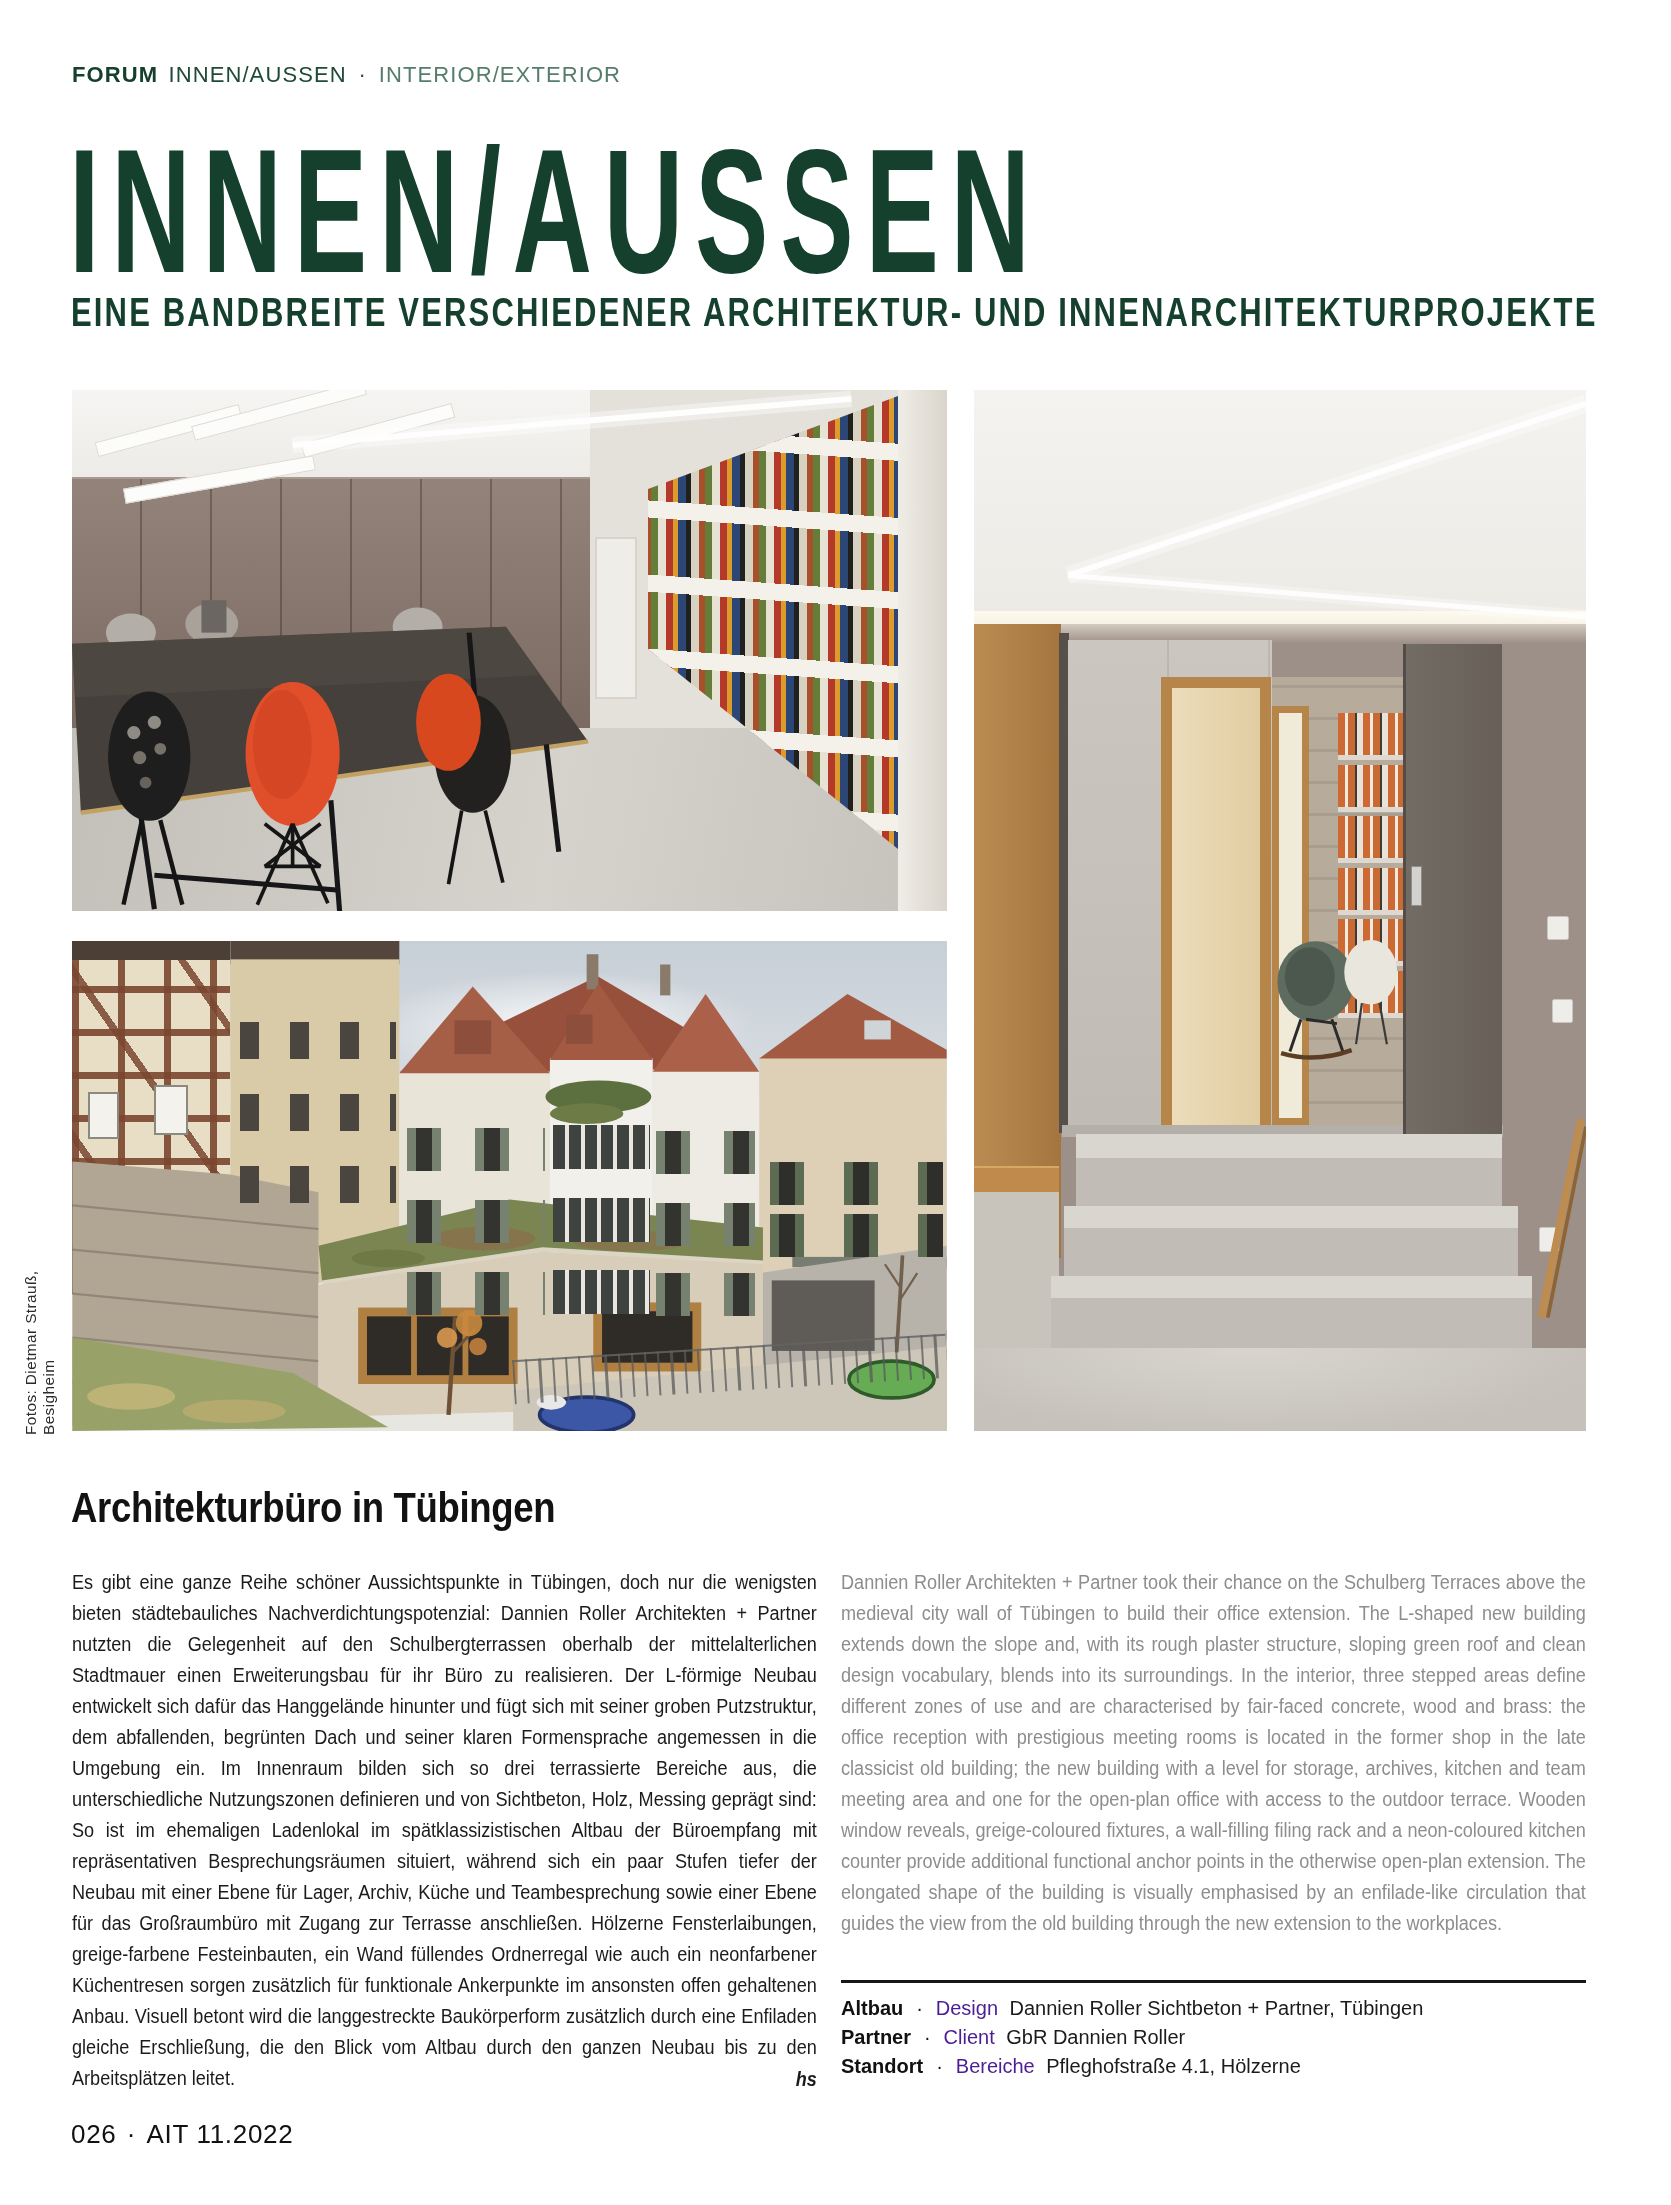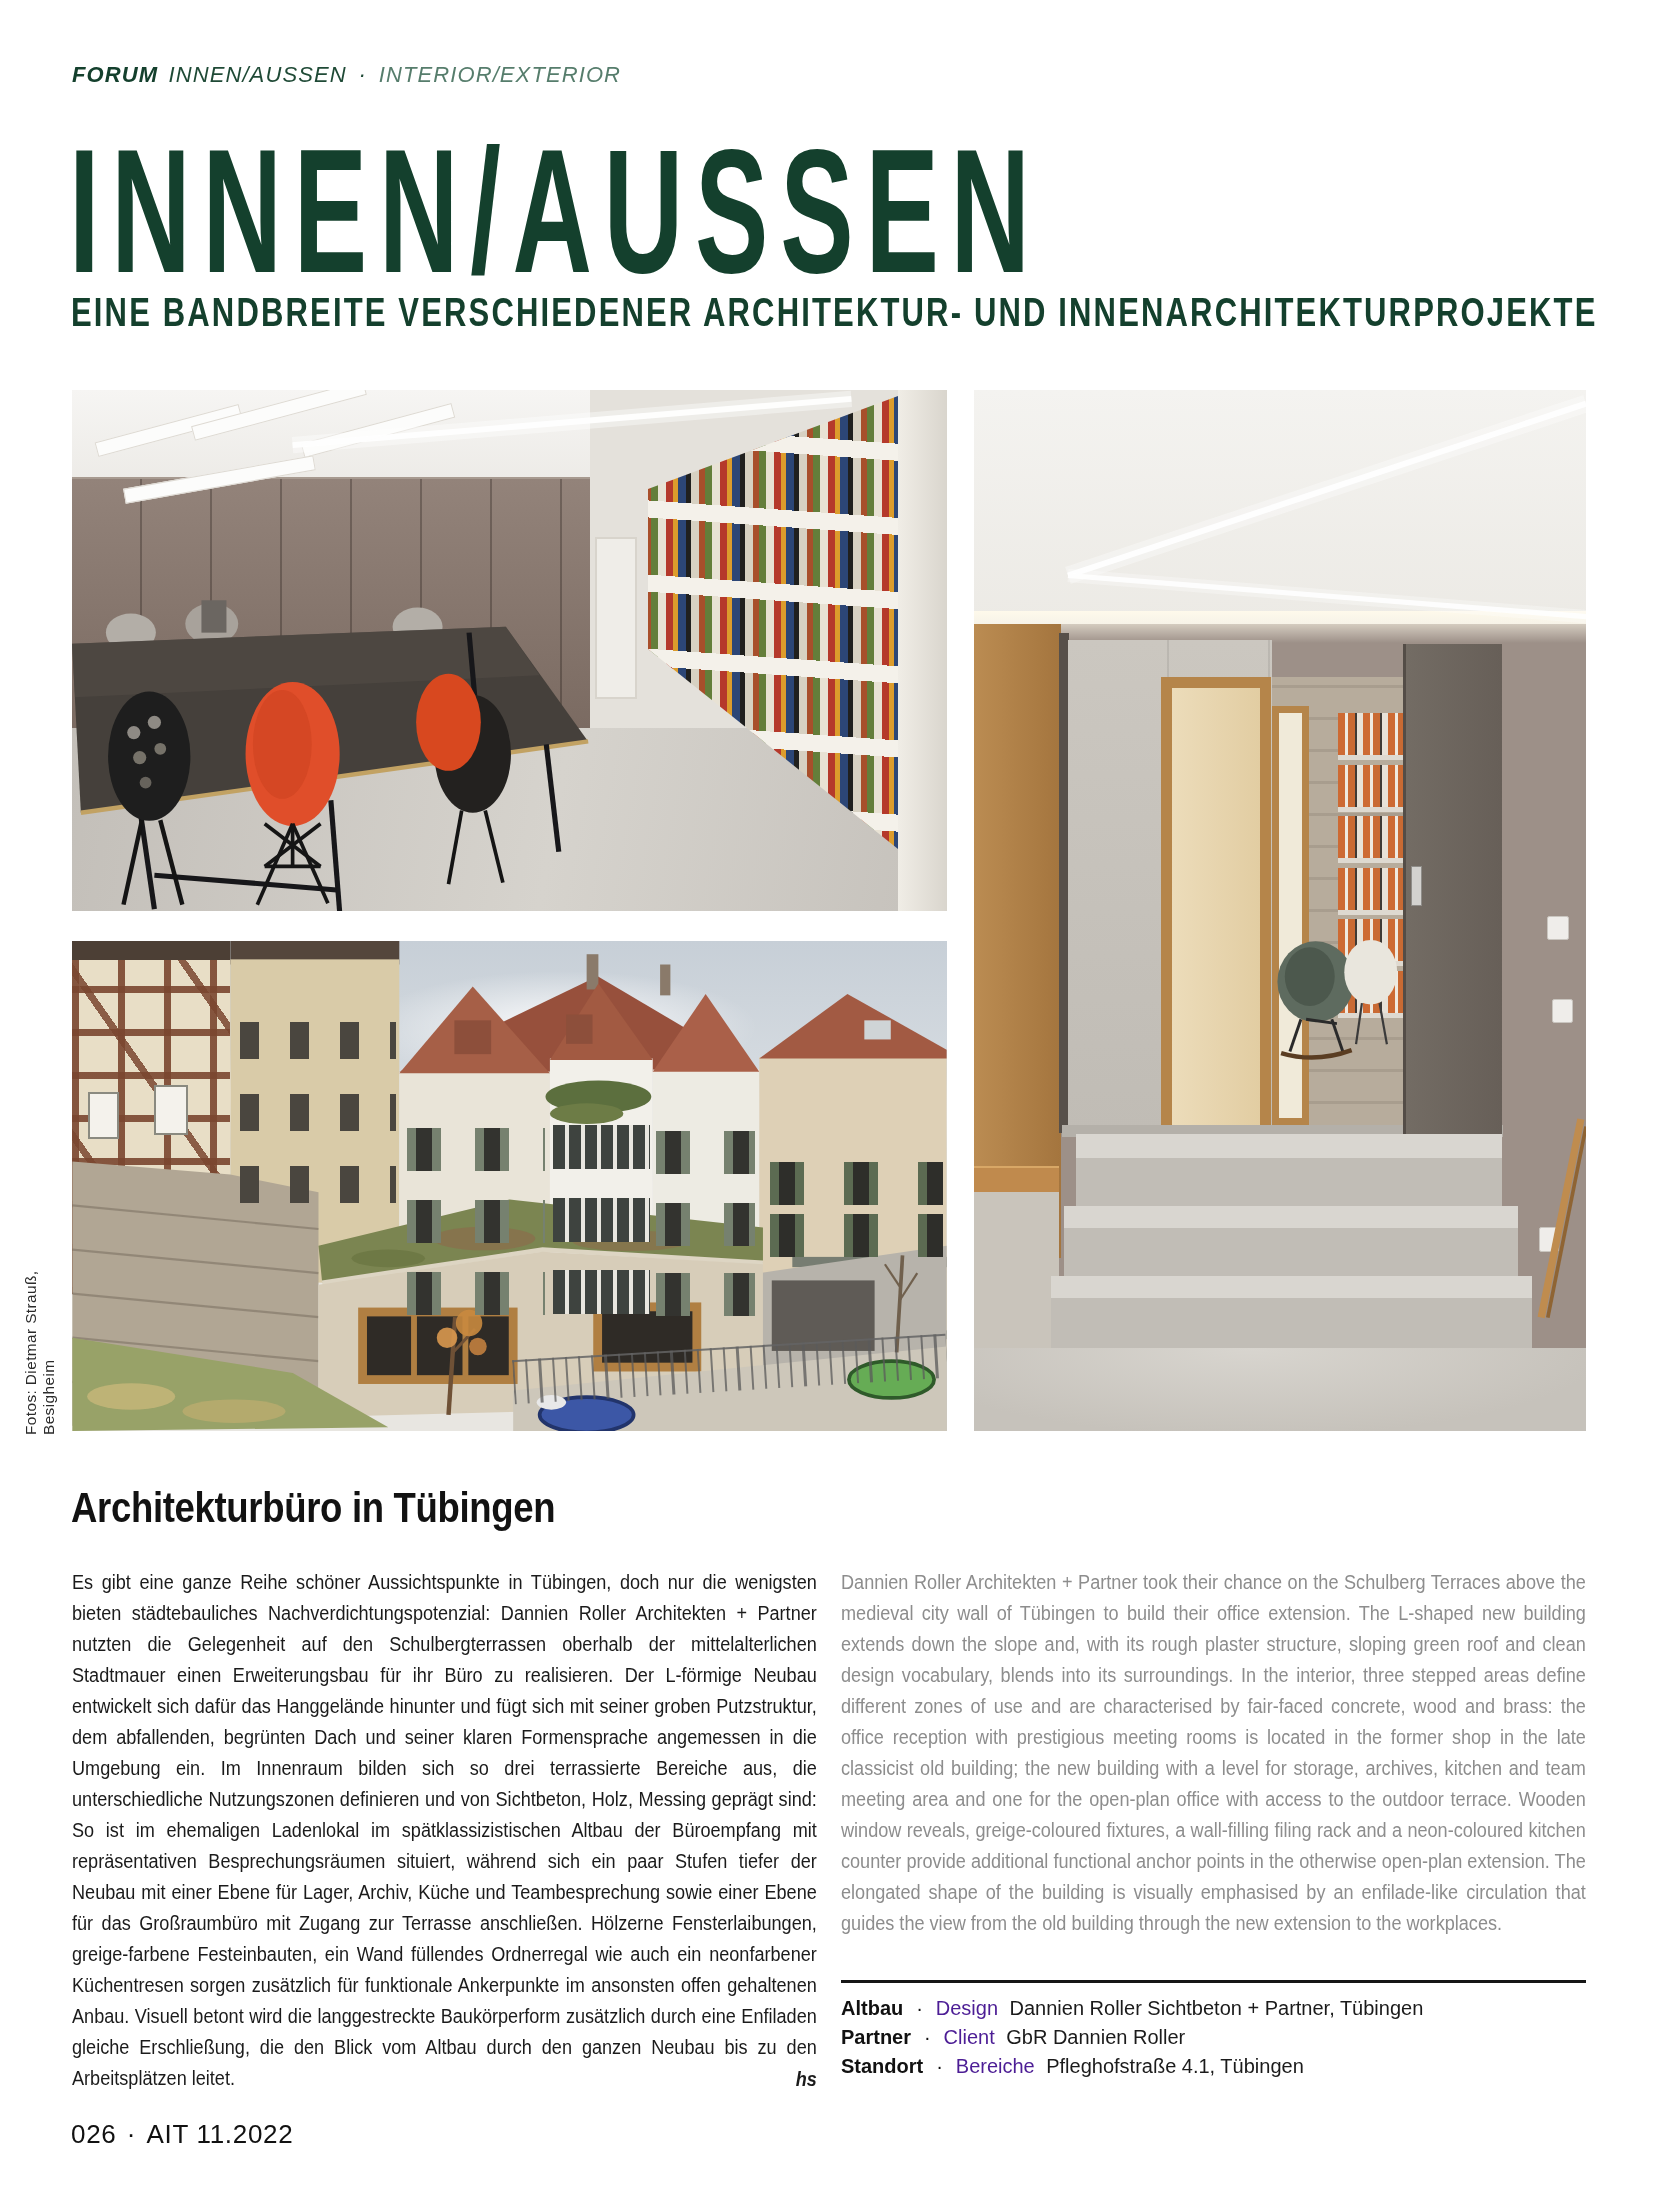--- a/index.html
+++ b/index.html
@@ -1,20 +1,20 @@
 <!DOCTYPE html>
 <html style="font-size:11.8px"><head>
 <meta charset="utf-8">
 <style>
   html,body{margin:0;padding:0;background:#ffffff;}
   .page{position:relative;width:1672px;height:2205px;background:#ffffff;overflow:hidden;
         font-family:"Liberation Sans",sans-serif;}
 
   
-  .kicker{position:absolute;left:72px;top:62px;font-size:22px;letter-spacing:1.1px;white-space:nowrap;font-style:italic;}
+  .kicker{position:absolute;left:72px;top:62px;font-size:22px;letter-spacing:1.1px;white-space:nowrap;}
   .kicker .sec{font-weight:bold;color:#14402d;}
   .kicker .topic{color:#1f4a36;margin-left:10.3px;}
   .kicker .dot{color:#1f4a36;margin:0 11.8px;}
   .kicker .topicen{color:#567d6c;}
 
   
   .title{position:absolute;left:69px;top:109px;font-size:110px;font-weight:bold;color:#14402d;
          letter-spacing:11.8px;transform:scaleY(1.6);transform-origin:0 0;white-space:nowrap;}
   .subtitle{position:absolute;left:71px;top:290px;font-size:32px;font-weight:bold;color:#14402d;
             letter-spacing:2.2px;transform:scale(0.97,1.25);transform-origin:0 0;white-space:nowrap;}
@@ -374,21 +374,21 @@
     <div class="row">
       <b>Partner</b>
       <span class="cdot">·</span>
       <span class="len">Client</span>
       <span>GbR Dannien Roller</span>
     </div>
     <div class="row">
       <b>Standort</b>
       <span class="cdot">·</span>
       <span class="len">Bereiche</span>
-      <span>Pfleghofstraße 4.1, Tübingen</span>
+      <span>Pfleghofstraße 4.1, Hölzerne</span>
     </div>
   </div>
 
   <div class="footer">
     <span>026</span><span class="fdot">·</span><span>AIT 11.2022</span>
   </div>
 
 </div>
 
 

